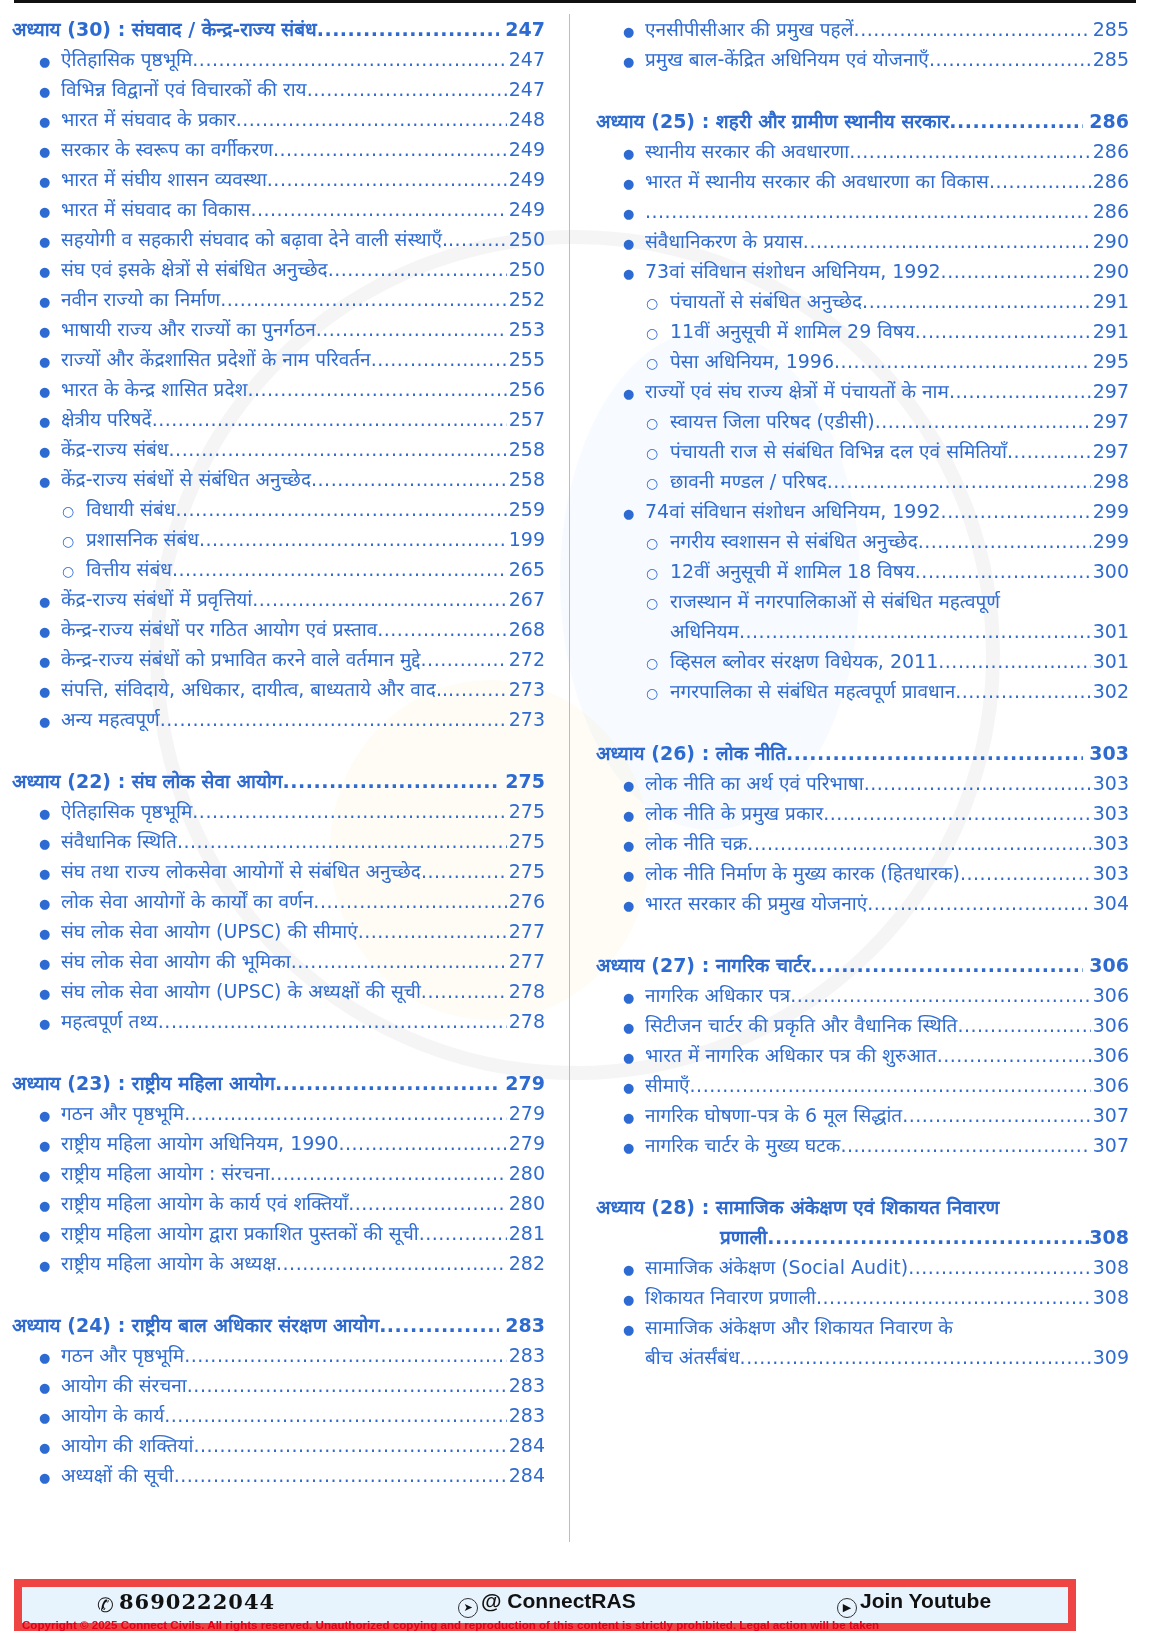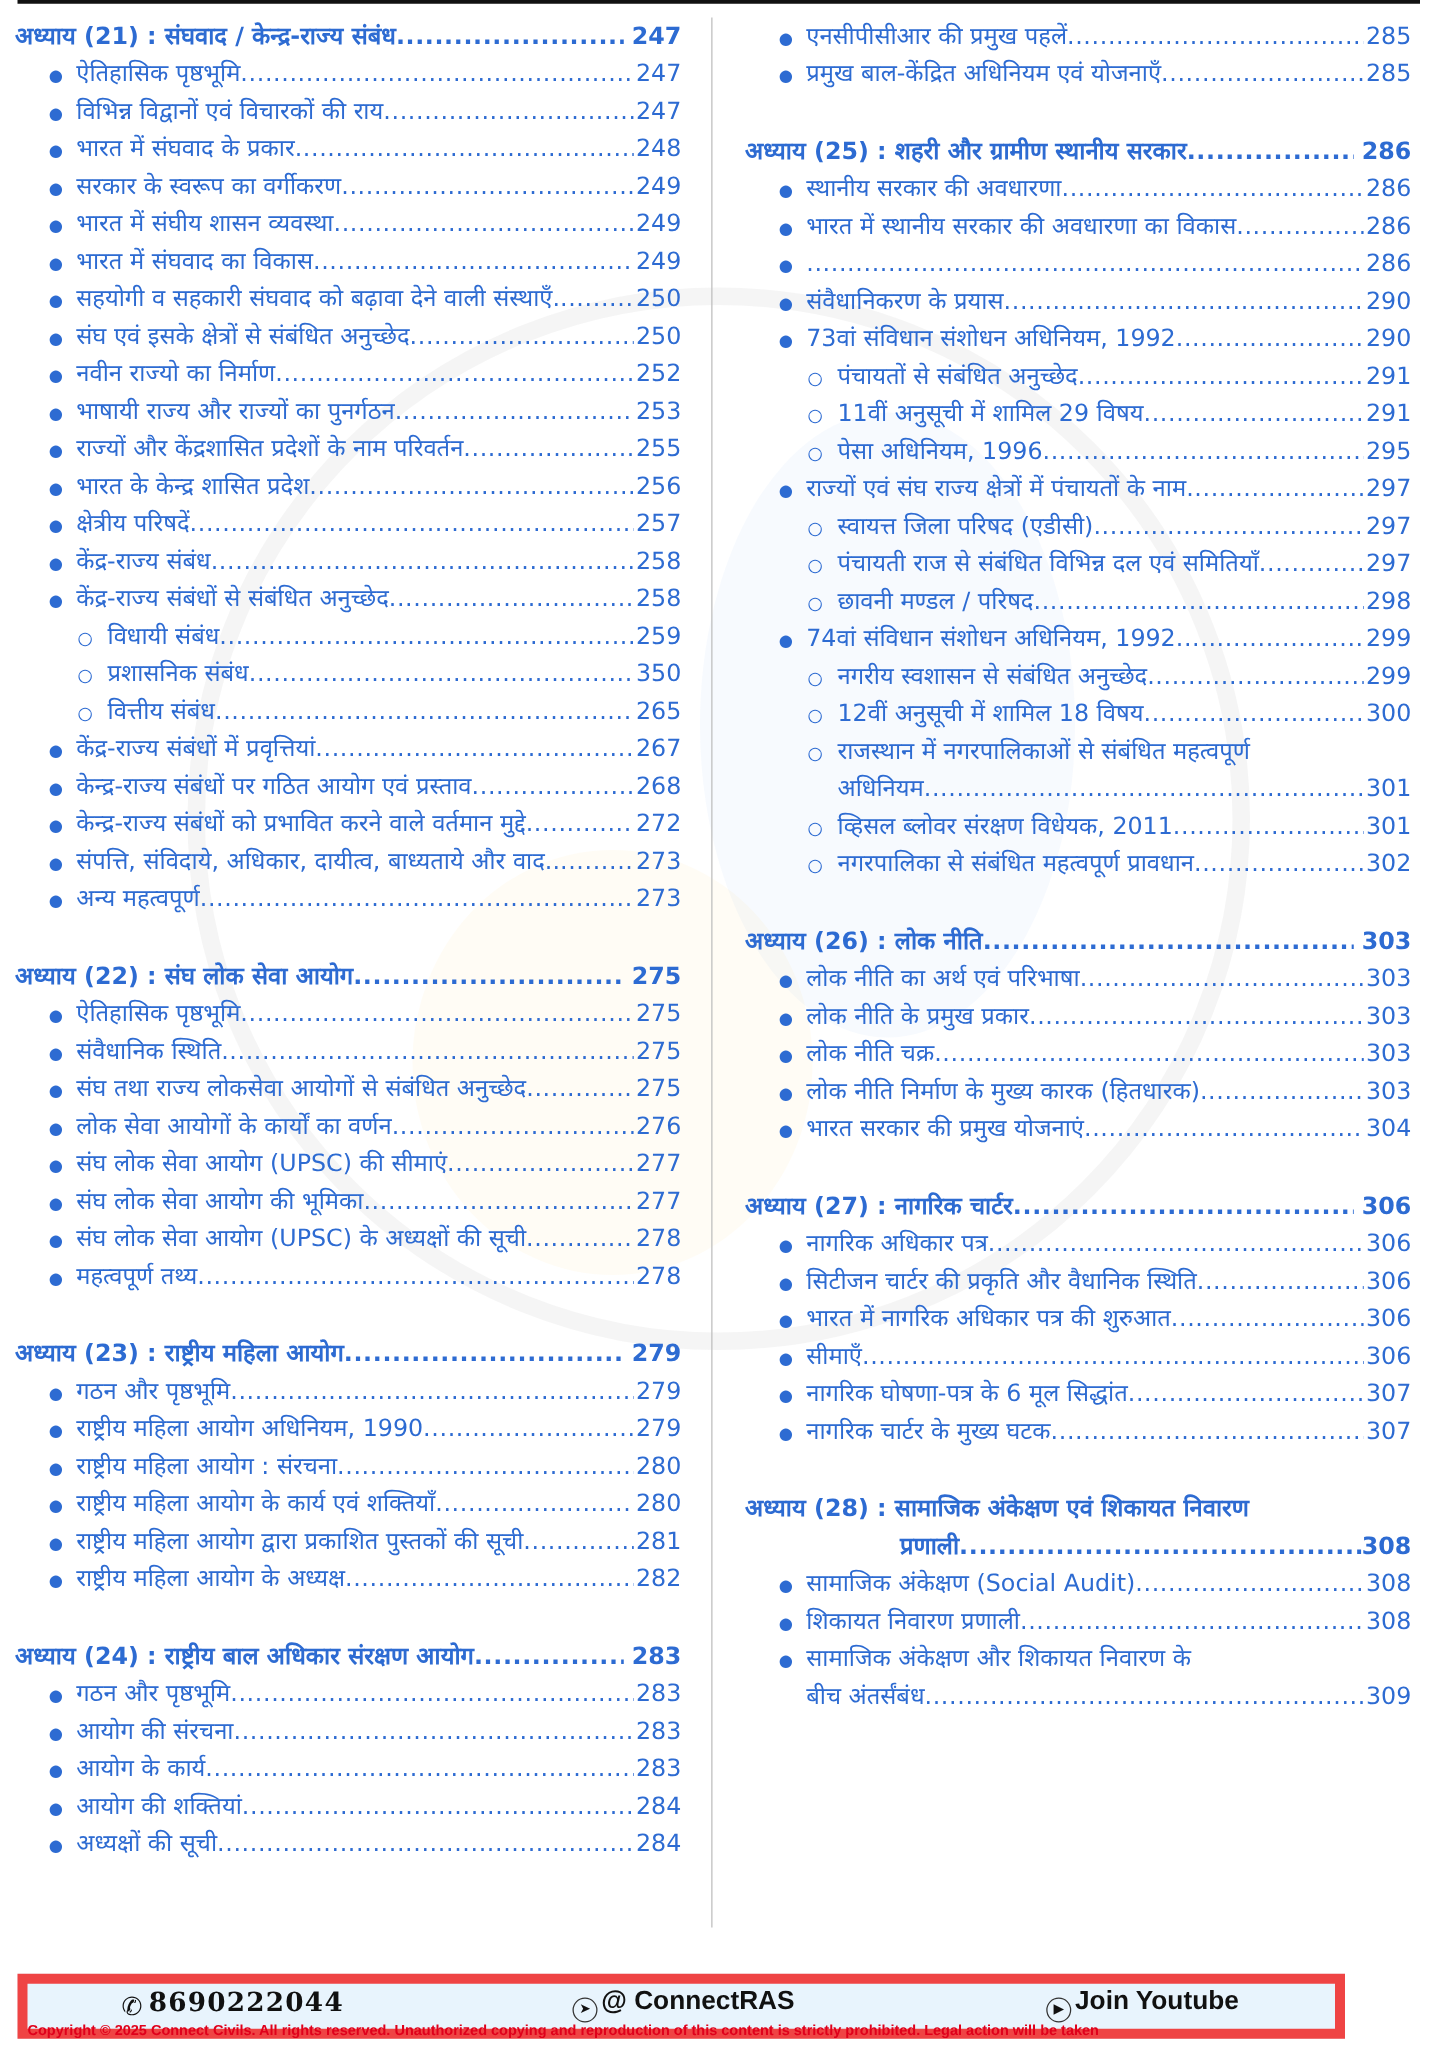--- a/index.html
+++ b/index.html
@@ -45,21 +45,21 @@
 <body>
 
 <div class="top-rule"></div>
 <div class="watermark"></div>
 <div class="wm-blob1"></div>
 <div class="wm-blob2"></div>
 <div class="divider"></div>
 
 <div class="col col-left">
   <div class="chapter">
-    <span class="t">अध्याय (21) : संघवाद / केन्द्र-राज्य संबंध</span>
+    <span class="t">अध्याय (30) : संघवाद / केन्द्र-राज्य संबंध</span>
       <span class="dots"></span>
       <span class="pg">247</span>
   </div>
   <div class="item">
       <span class="b">●</span>
       <span class="t">ऐतिहासिक पृष्ठभूमि</span>
       <span class="dots"></span>
       <span class="pg">247</span>
     </div>
   <div class="item">
@@ -149,21 +149,21 @@
   <div class="item sub">
       <span class="b">○</span>
       <span class="t">विधायी संबंध</span>
       <span class="dots"></span>
       <span class="pg">259</span>
     </div>
   <div class="item sub">
       <span class="b">○</span>
       <span class="t">प्रशासनिक संबंध</span>
       <span class="dots"></span>
-      <span class="pg">350</span>
+      <span class="pg">199</span>
     </div>
   <div class="item sub">
       <span class="b">○</span>
       <span class="t">वित्तीय संबंध</span>
       <span class="dots"></span>
       <span class="pg">265</span>
     </div>
   <div class="item">
       <span class="b">●</span>
       <span class="t">केंद्र-राज्य संबंधों में प्रवृत्तियां</span>

